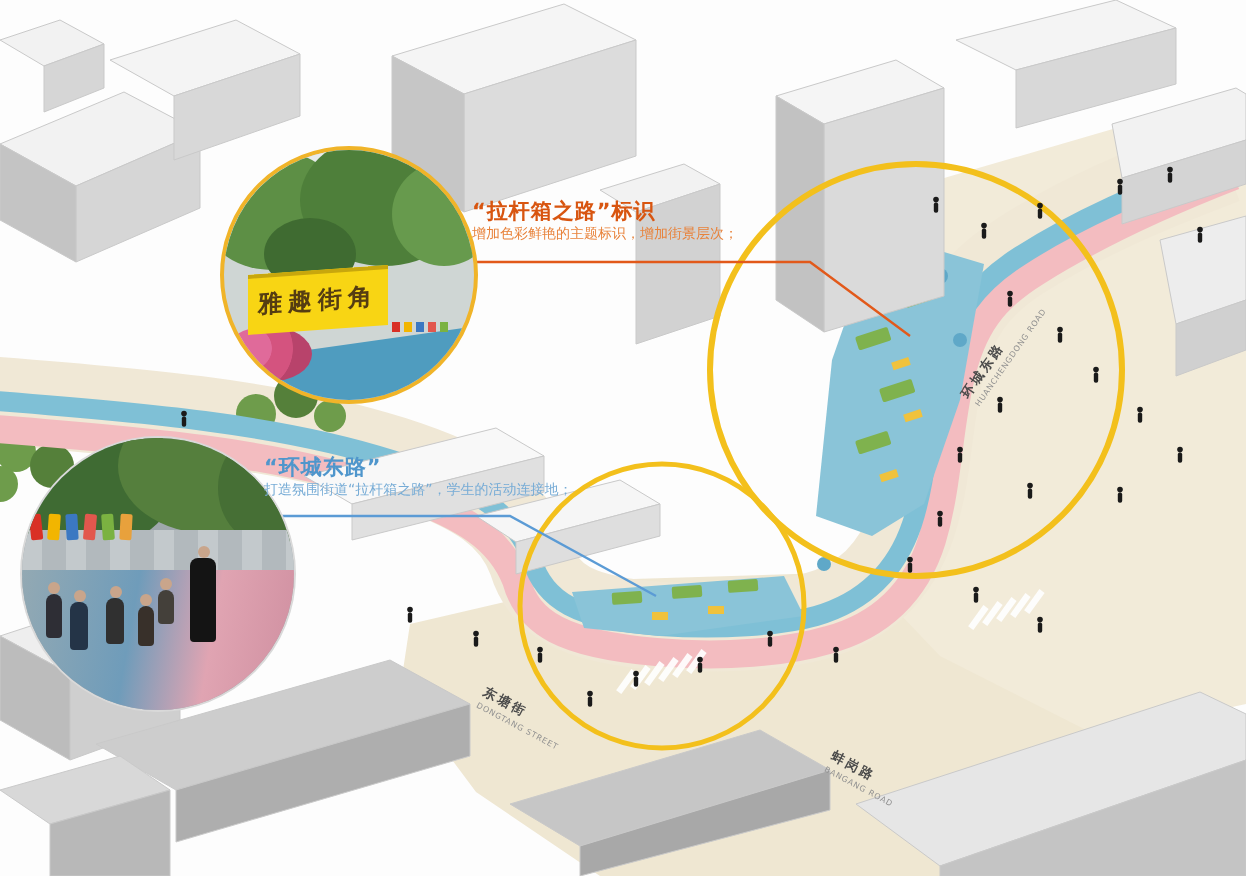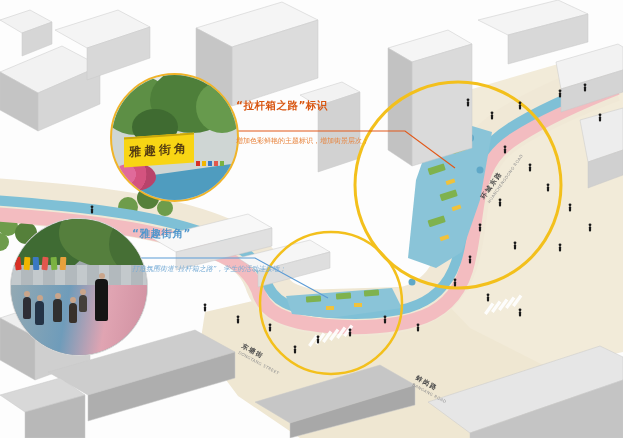--- a/index.html
+++ b/index.html
@@ -27,25 +27,25 @@
      background:linear-gradient(100deg,#93a9b3 0%,#6f9cba 40%,#e0a4b2 68%,#cf8fa0 100%);}
   .flags2{position:absolute;left:4px;top:38px;display:flex;gap:3px;}
   .flags2 i{width:6px;height:13px;display:block;border-radius:1px;}
   .person{position:absolute;}
   .person .head{position:absolute;left:50%;transform:translateX(-50%);top:-6px;width:6px;height:6px;border-radius:50%;background:#c9a58b;}
   .person .body{width:100%;height:100%;border-radius:4px 4px 2px 2px;}
 
   
   .anno{position:absolute;}
   .anno-title{font-weight:bold;font-size:10.5px;letter-spacing:0.5px;white-space:nowrap;}
-  .anno-body{font-size:7px;line-height:1.3;white-space:nowrap;margin-top:24px;}
+  .anno-body{font-size:7px;line-height:1.3;white-space:nowrap;}
   .anno-orange .anno-title{color:#d85510;}
   .anno-orange .anno-body{color:#e8823a;}
   .anno-blue .anno-title{color:#4f96cc;}
-  .anno-blue .anno-body{color:#77acd6;font-style:italic;}
+  .anno-blue .anno-body{color:#77acd6;}
 
   
   .street-label{position:absolute;transform-origin:0 0;}
   .street-label .zh{font-size:6.5px;font-weight:bold;color:#4a4a4a;letter-spacing:1.5px;white-space:nowrap;}
   .street-label .en{font-size:4px;color:#909090;letter-spacing:.4px;text-transform:uppercase;white-space:nowrap;}
 </style>
 </head>
 <body>
 
 <div class="stage">
@@ -272,21 +272,21 @@
   </div>
 
   <div class="anno anno-orange" style="left:236px;top:99px;">
     <div class="anno-title">“拉杆箱之路”标识</div>
     <div class="anno-body">
       <div>增加色彩鲜艳的主题标识，增加街景层次；</div>
     </div>
   </div>
 
   <div class="anno anno-blue" style="left:132px;top:227px;">
-    <div class="anno-title">“雅趣街角”</div>
+    <div class="anno-title">“环城东路”</div>
     <div class="anno-body">
       <div>打造氛围街道“拉杆箱之路”，学生的活动连接地；</div>
     </div>
   </div>
 
   <div class="street-label" style="left:479px;top:196px;transform:rotate(-55deg);">
     <div class="zh">环城东路</div>
     <div class="en">HuanChengDong Road</div>
   </div>
   <div class="street-label" style="left:244px;top:342px;transform:rotate(28deg);">

